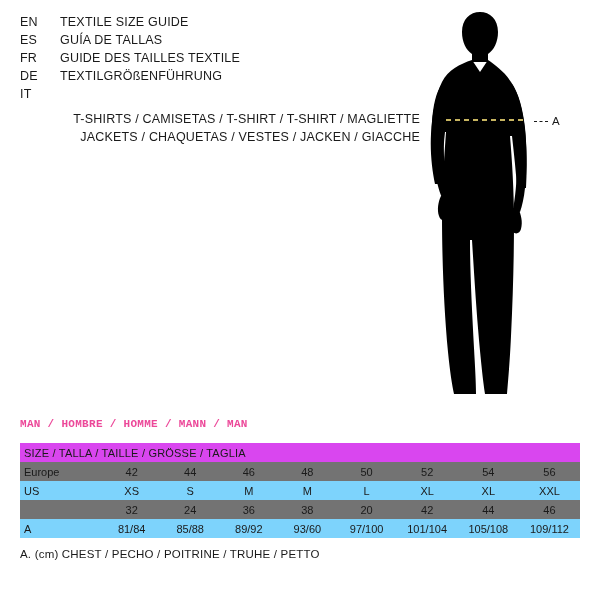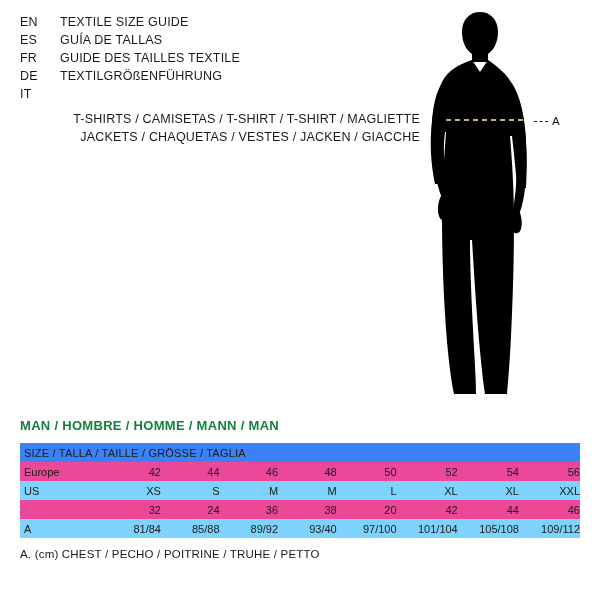--- a/index.html
+++ b/index.html
@@ -86,58 +86,59 @@
     top: 111px;
     width: 14px;
     border-top: 1.5px dashed #1a1a1a;
   }
 
   
   .table-title {
     position: absolute;
     left: 20px;
     top: 418px;
-    font-size: 13px;
+    font-size: 11px;
     font-weight: bold;
     letter-spacing: 0.3px;
-    color: #15803d;
+    color: #ec4899;
+    font-family: Liberation Mono, monospace;
   }
   table.size-table {
     position: absolute;
     left: 20px;
     top: 443px;
     width: 560px;
     border-collapse: collapse;
     font-size: 11px;
     color: #1a1a1a;
   }
   table.size-table td {
     padding: 0;
     height: 19px;
     vertical-align: middle;
     white-space: nowrap;
   }
   .row-head td {
-    background: #3b82f6;
+    background: #d946ef;
     font-weight: normal;
     letter-spacing: 0.2px;
   }
   .row-shaded td {
-    background: #ec4899;
+    background: #737373;
   }
   .row-plain td {
     background: #7dd3fc;
   }
   .c-label {
     width: 90px;
     padding-left: 4px !important;
   }
   .c-val {
     width: 67px;
-    text-align: right;
+    text-align: center;
     margin-left: 42px;
   }
 
   .table-footnote {
     position: absolute;
     left: 20px;
     top: 548px;
     font-size: 11.5px;
     letter-spacing: 0.2px;
     color: #1a1a1a;
@@ -260,21 +261,21 @@
         <td class="c-val">20</td>
         <td class="c-val">42</td>
         <td class="c-val">44</td>
         <td class="c-val">46</td>
       </tr>
       <tr class="row-plain">
         <td class="c-label">A</td>
         <td class="c-val">81/84</td>
         <td class="c-val">85/88</td>
         <td class="c-val">89/92</td>
-        <td class="c-val">93/40</td>
+        <td class="c-val">93/60</td>
         <td class="c-val">97/100</td>
         <td class="c-val">101/104</td>
         <td class="c-val">105/108</td>
         <td class="c-val">109/112</td>
       </tr>
     </tbody>
   </table>
 
   <div class="table-footnote">A. (cm) CHEST / PECHO / POITRINE / TRUHE / PETTO</div>
 

